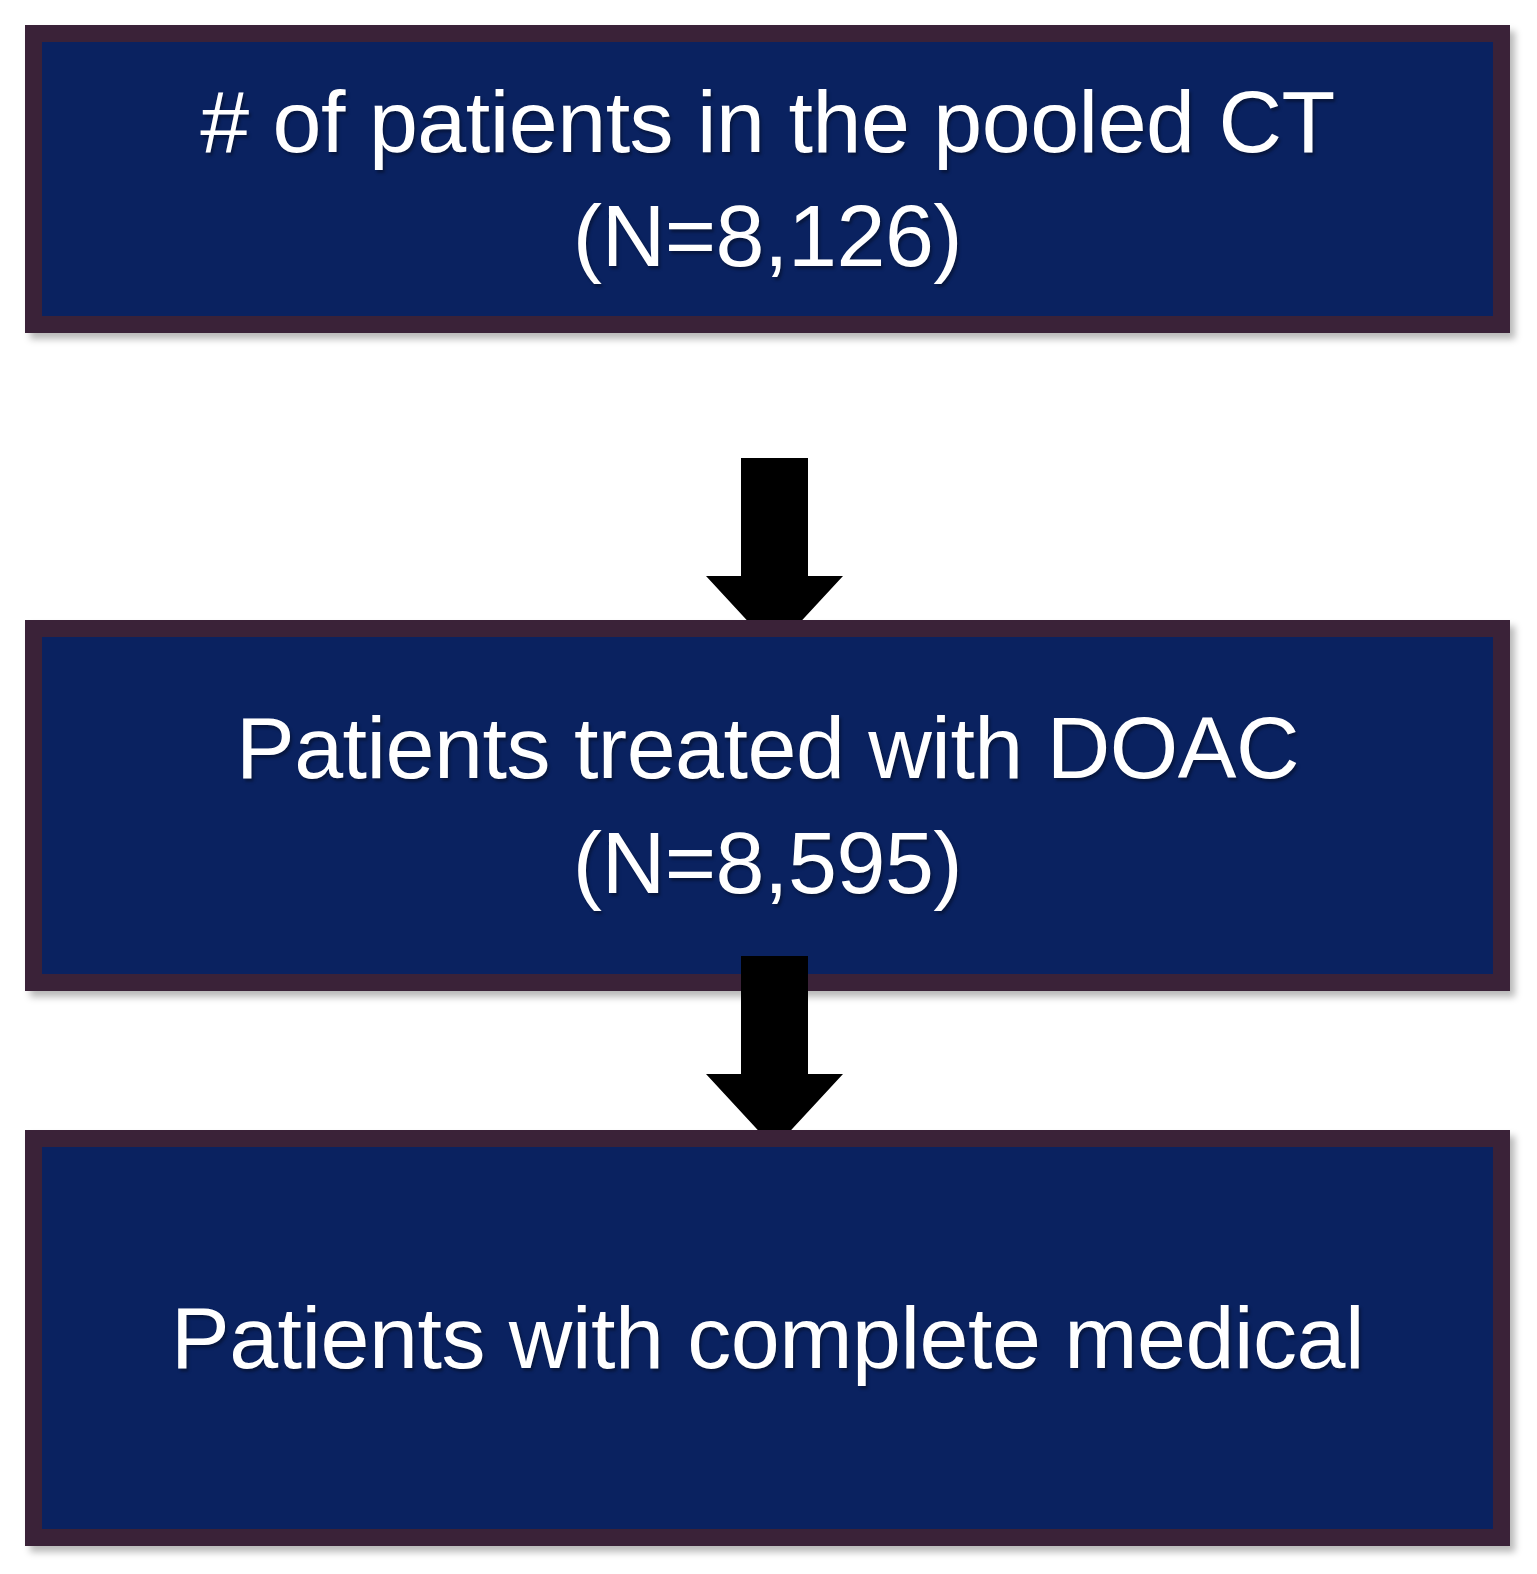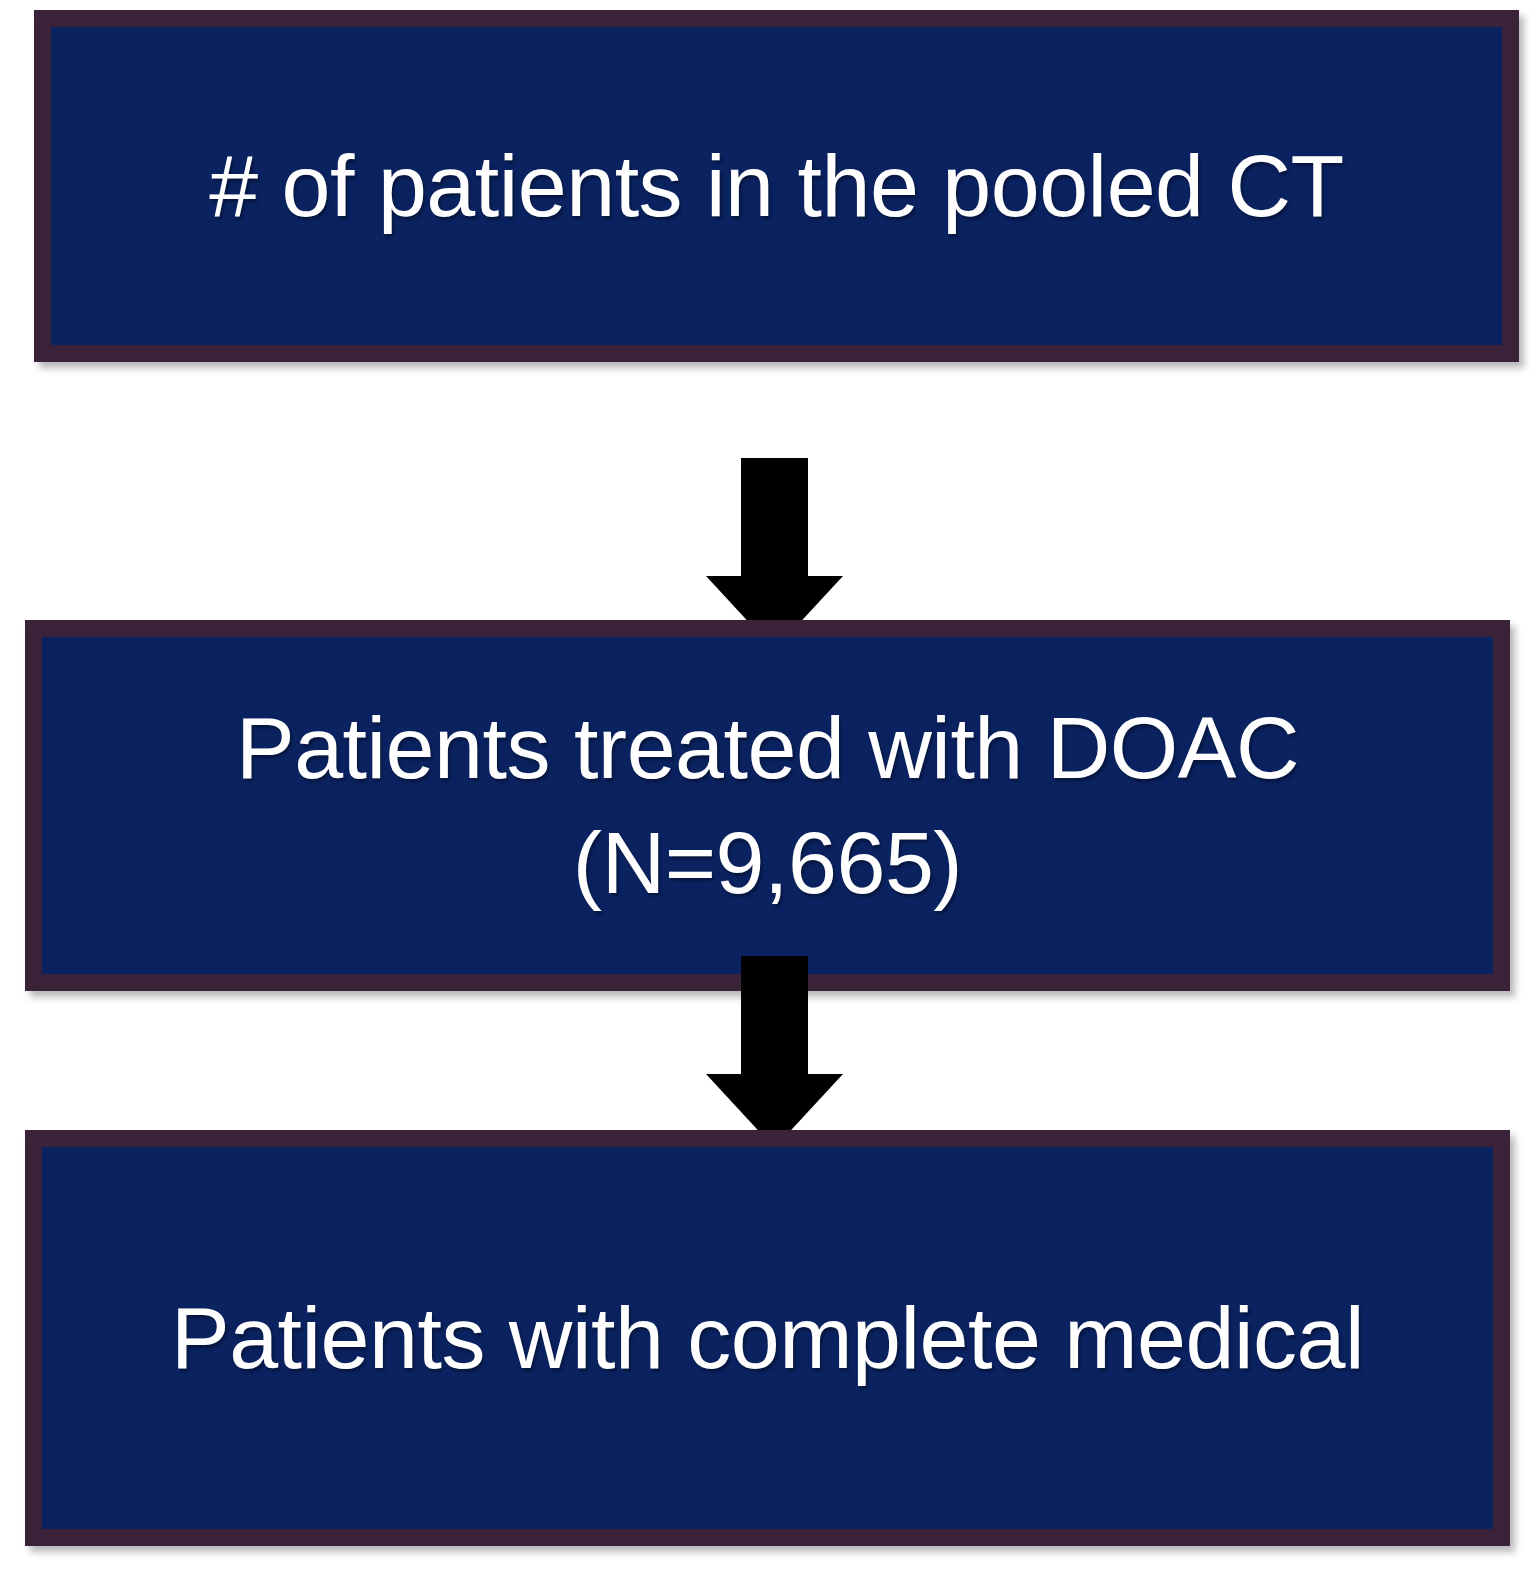--- a/index.html
+++ b/index.html
@@ -39,52 +39,53 @@
     font-family: "Liberation Sans", sans-serif;
     font-size: 88px;
     font-weight: 400;
     line-height: 1.30;
     text-align: center;
     white-space: nowrap;
     letter-spacing: -0.5px;
     text-shadow: 2px 3px 3px rgba(0,0,0,0.35);
   }
 
-  #box-1 { top: 10px;   height: 352px; margin-left: 9px; }
+  #box-1 { top: 25px;   height: 308px; }
   #box-2 { top: 620px;  height: 371px; }
   #box-3 { top: 1130px; height: 416px; }
 
   .flow-arrow {
     position: absolute;
     left: 706px;
     width: 137px;
   }
   .flow-arrow svg { display: block; width: 100%; height: 100%; }
 
   #arrow-1 { top: 458px;  height: 192px; }
   #arrow-2 { top: 956px;  height: 192px; }
 </style>
 </head>
 <body>
 
 <div id="flowchart">
 
   <div class="flow-box" id="box-1">
     <div class="box-line"># of patients in the pooled CT</div>
+    <div class="box-line">(N=8,126)</div>
   </div>
 
   <div class="flow-arrow" id="arrow-1">
     <svg viewBox="0 0 137 192" preserveAspectRatio="none" aria-hidden="true">
       <polygon points="35,0 102,0 102,118 137,118 68.5,192 0,118 35,118" fill="#000000"></polygon>
     </svg>
   </div>
 
   <div class="flow-box" id="box-2">
     <div class="box-line">Patients treated with DOAC</div>
-    <div class="box-line">(N=9,665)</div>
+    <div class="box-line">(N=8,595)</div>
   </div>
 
   <div class="flow-arrow" id="arrow-2">
     <svg viewBox="0 0 137 192" preserveAspectRatio="none" aria-hidden="true">
       <polygon points="35,0 102,0 102,118 137,118 68.5,192 0,118 35,118" fill="#000000"></polygon>
     </svg>
   </div>
 
   <div class="flow-box" id="box-3">
     <div class="box-line">Patients with complete medical</div>

